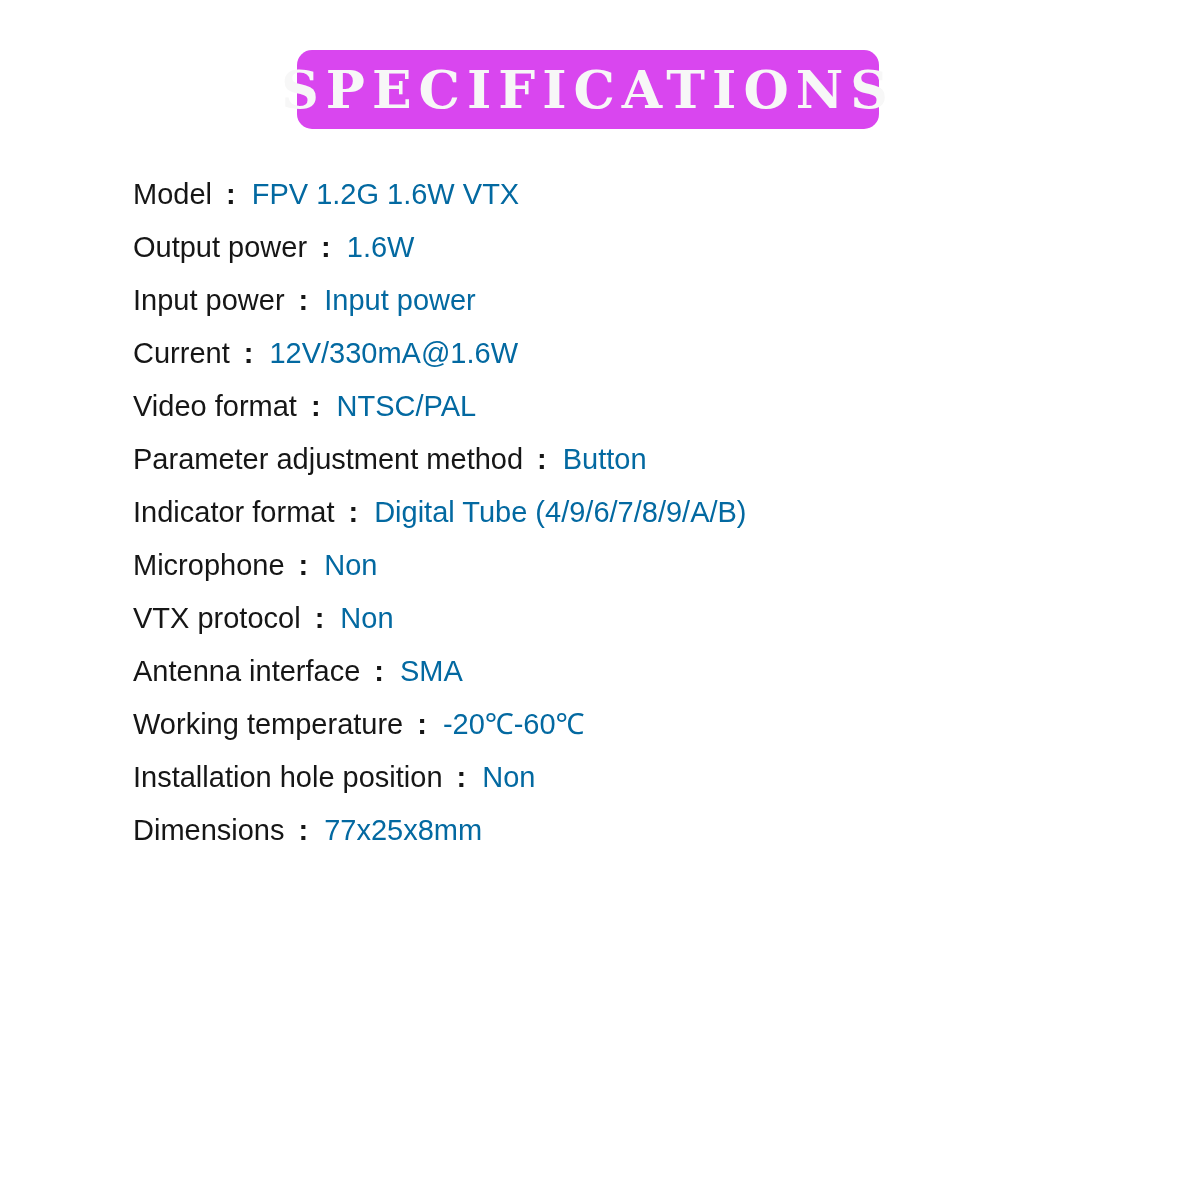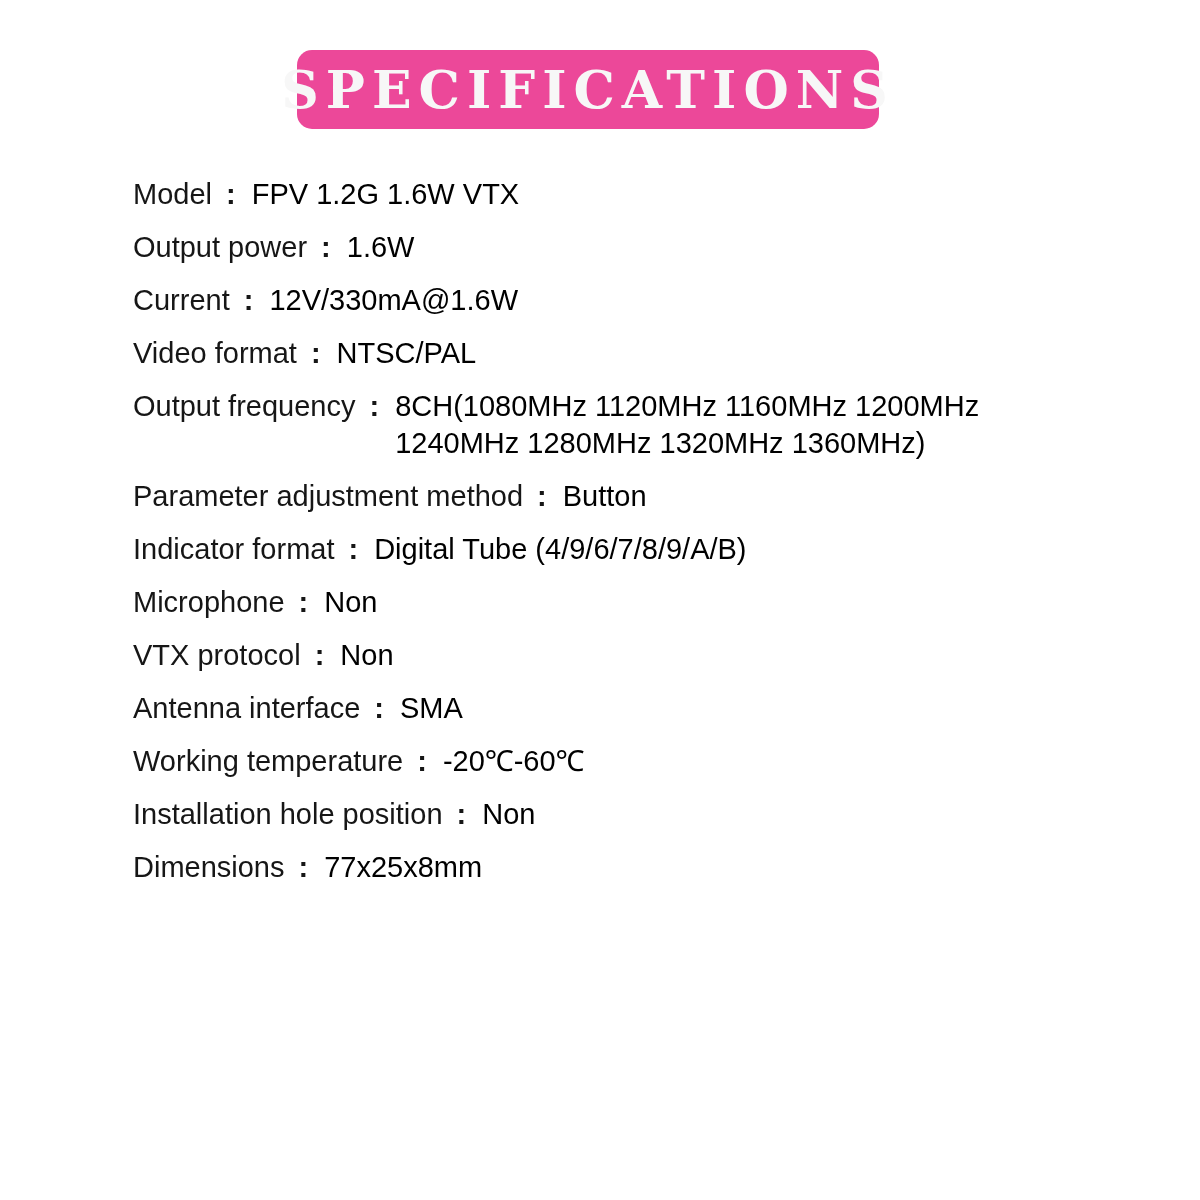--- a/index.html
+++ b/index.html
@@ -11,21 +11,21 @@
     width: 1200px;
     height: 1200px;
     position: relative;
     font-family: "Liberation Sans", sans-serif;
     overflow: hidden;
   }
   .header-box {
     margin: 50px 0 0 297px;
     width: 582px;
     height: 79px;
-    background: #ec4899;
+    background: #d946ef;
     border-radius: 15px;
     display: flex;
     align-items: center;
     justify-content: center;
   }
   .header-title {
     font-family: "DejaVu Serif", "Liberation Serif", serif;
     font-weight: 700;
     font-size: 52px;
     letter-spacing: 7px;
@@ -49,44 +49,43 @@
     color: #161616;
     font-weight: 700;
     margin: 0 16px 0 14px;
   }
   .colon.tight {
     margin-left: 3px;
   }
   .value {
     display: inline-block;
     vertical-align: top;
-    color: #000000;
+    color: #0369a1;
     white-space: pre-line;
   }
 </style>
 </head>
 <body>
 
 <div class="header-box">
   <span class="header-title">SPECIFICATIONS</span>
 </div>
 
 <div class="spec-list">
   <div class="row"><span class="label">Model</span><span class="colon">:</span><span class="value">FPV 1.2G 1.6W VTX</span></div>
 
   <div class="row"><span class="label">Output power</span><span class="colon">:</span><span class="value">1.6W</span></div>
 
 
+  <div class="row"><span class="label">Input power</span><span class="colon">:</span><span class="value">Input power</span></div>
 
   <div class="row"><span class="label">Current</span><span class="colon">:</span><span class="value">12V/330mA@1.6W</span></div>
 
   <div class="row"><span class="label">Video format</span><span class="colon">:</span><span class="value">NTSC/PAL</span></div>
 
-  <div class="row"><span class="label">Output frequency</span><span class="colon">:</span><span class="value">8CH(1080MHz 1120MHz 1160MHz 1200MHz
-1240MHz 1280MHz 1320MHz 1360MHz)</span></div>
 
   <div class="row"><span class="label">Parameter adjustment method</span><span class="colon">:</span><span class="value">Button</span></div>
 
   <div class="row"><span class="label">Indicator format</span><span class="colon">:</span><span class="value">Digital Tube (4/9/6/7/8/9/A/B)</span></div>
 
   <div class="row"><span class="label">Microphone</span><span class="colon">:</span><span class="value">Non</span></div>
 
   <div class="row"><span class="label">VTX protocol</span><span class="colon">:</span><span class="value">Non</span></div>
 
   <div class="row"><span class="label">Antenna interface</span><span class="colon">:</span><span class="value">SMA</span></div>

